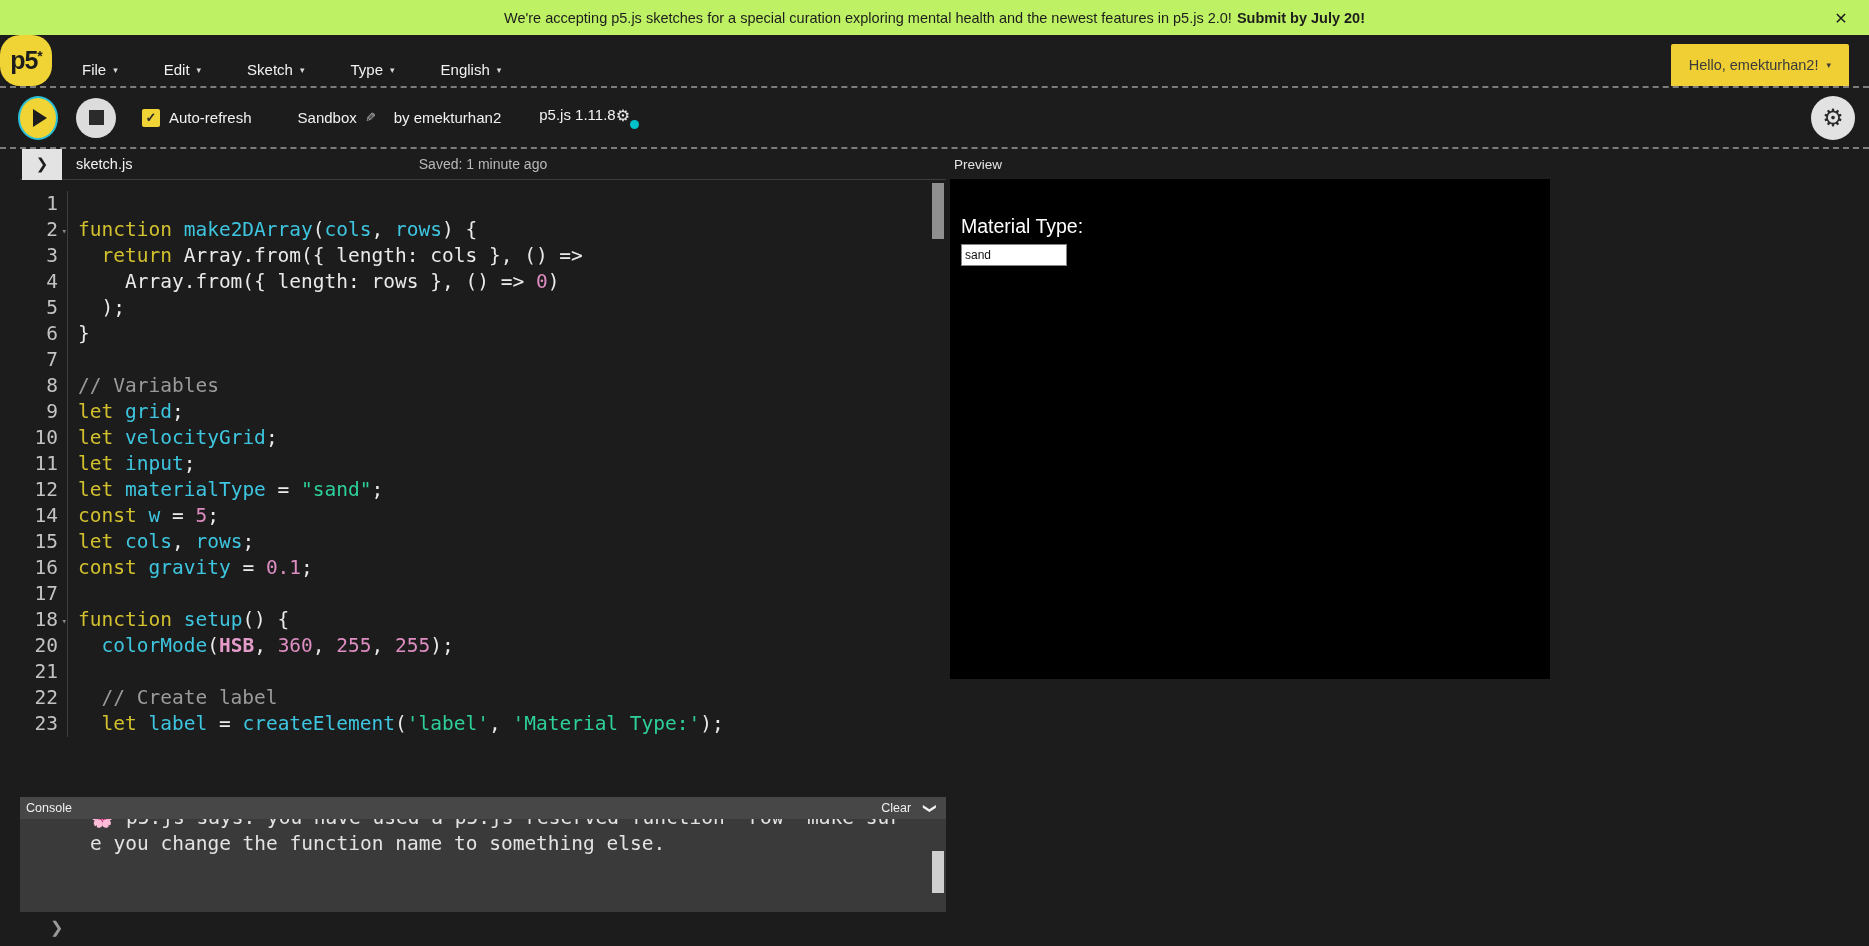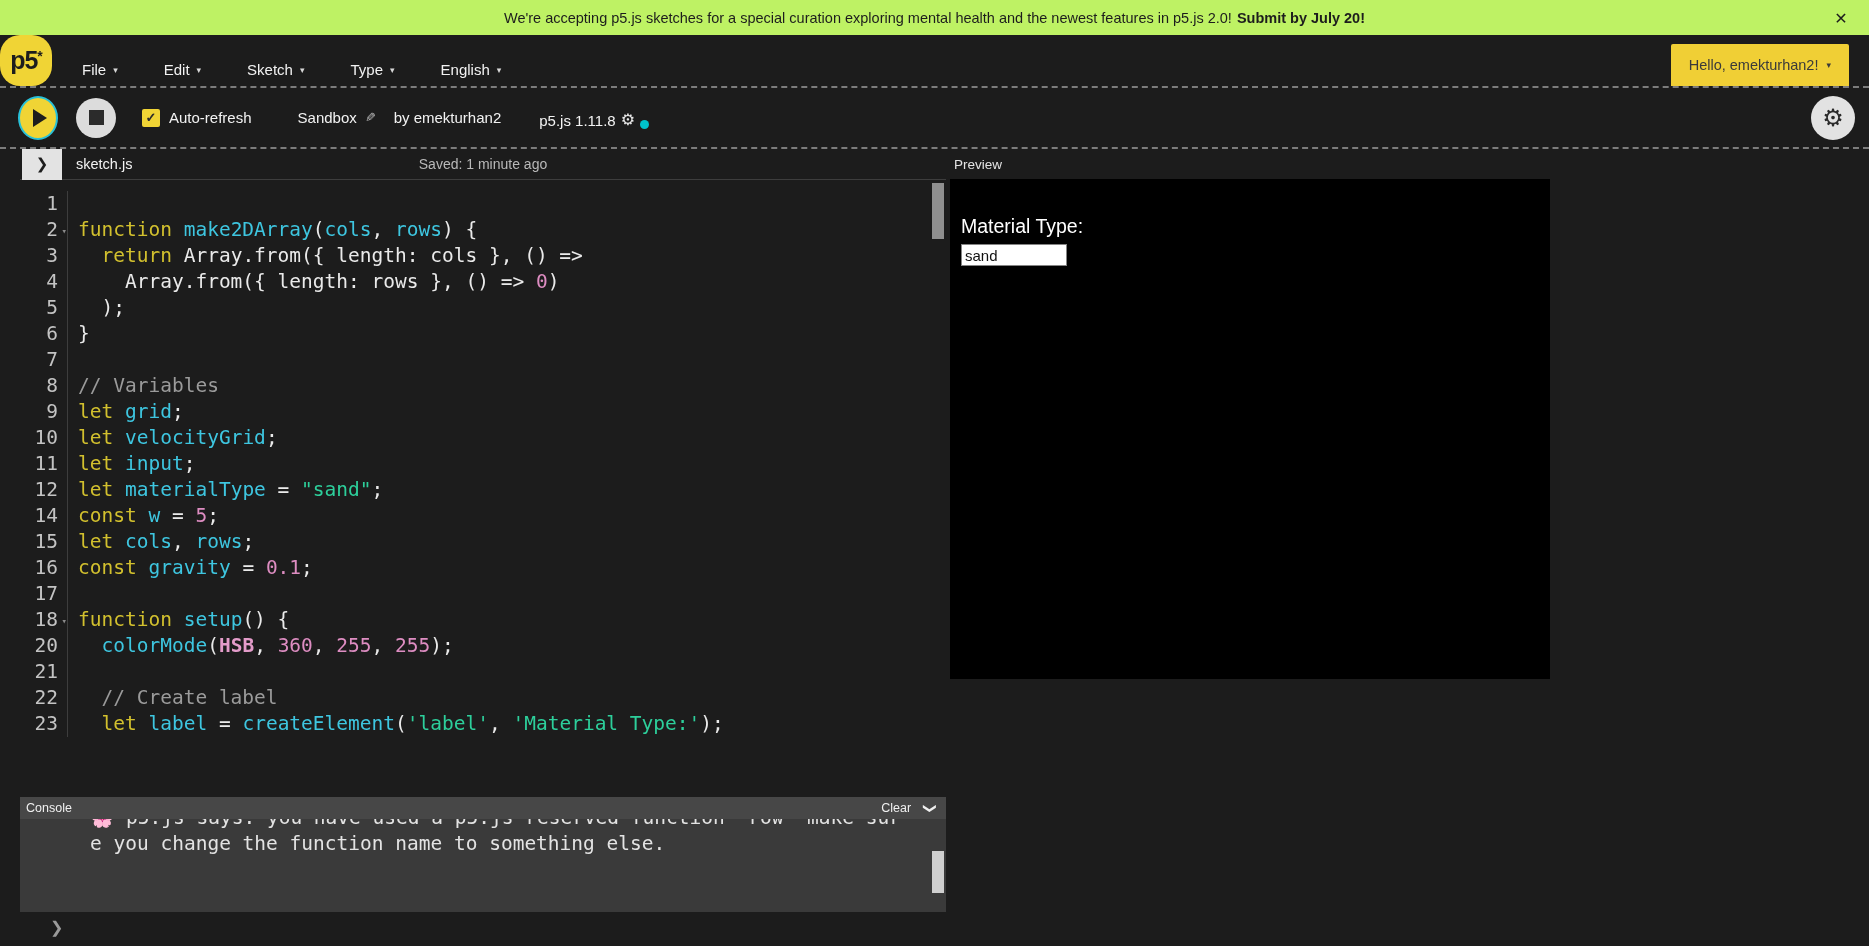--- a/index.html
+++ b/index.html
@@ -41,21 +41,21 @@
   .stop-btn { width:40px; height:40px; border-radius:50%; background:#dcdcdc; border:none;
           margin-left:18px; display:flex; align-items:center; justify-content:center; cursor:pointer; }
   .stop-sq { width:15px; height:15px; background:#2b2b2b; }
   .autorefresh { display:flex; align-items:center; gap:9px; margin-left:26px; cursor:pointer; }
   .checkbox { width:18px; height:18px; background:#f0d435; border-radius:2px; color:#2b2b2b;
           font-size:13px; font-weight:bold; display:flex; align-items:center; justify-content:center; }
   .tb-label { color:#f2f2f2; font-size:15px; }
   .project { display:flex; align-items:center; gap:8px; margin-left:46px; }
   .pencil { color:#bdbdbd; font-size:13px; transform:scaleX(-1); cursor:pointer; }
   .author { margin-left:18px; }
-  .version { display:flex; align-items:flex-end; gap:5px; margin-left:38px; }
+  .version { display:flex; align-items:flex-start; margin-left:38px; }
   .gear-sm { color:#e8e8e8; font-size:16px; cursor:pointer; }
   .teal-dot { width:9px; height:9px; border-radius:50%; background:#00c2cc;
           align-self:flex-start; margin-top:14px; }
   .settings-btn { position:absolute; right:14px; width:44px; height:44px; border-radius:50%;
           background:#e2e2e2; border:none; display:flex; align-items:center; justify-content:center;
           font-size:24px; color:#2b2b2b; cursor:pointer; }
 
   
   .main { display:flex; height:794px; }
   .left-strip { width:20px; background:#1c1c1c; }
@@ -102,21 +102,21 @@
   .con-scrollbar { position:absolute; right:2px; top:32px; width:12px; height:42px; background:#cfcfcf; }
   .console-input { height:31px; background:#1c1c1c; display:flex; align-items:center; }
   .prompt { color:#9a9a9a; font-size:16px; margin-left:30px; }
 
   
   .preview-head { height:30px; display:flex; align-items:center; }
   .preview-title { color:#e3e3e3; font-size:13.5px; margin-left:8px; }
   .canvas { width:600px; height:500px; background:#000; margin-left:4px; padding:10px 0 0 11px; }
   .material-label { color:#fff; font-size:19.5px; display:block; margin-bottom:6px;margin-top:26px; }
   .material-input { width:106px; height:22px; background:#fff; border:1px solid #848484;
-          font-size:15px; color:#111; padding:1px 3px; font-family:"Liberation Sans", sans-serif; }
+          font-size:12px; color:#111; padding:1px 3px; font-family:"Liberation Sans", sans-serif; }
 </style>
 </head>
 <body>
 
 <div class="banner">
   <span>We're accepting p5.js sketches for a special curation exploring mental health and the newest features in p5.js 2.0!</span>
   <b>Submit by July 20!</b>
   <span class="close">✕</span>
 </div>
 

